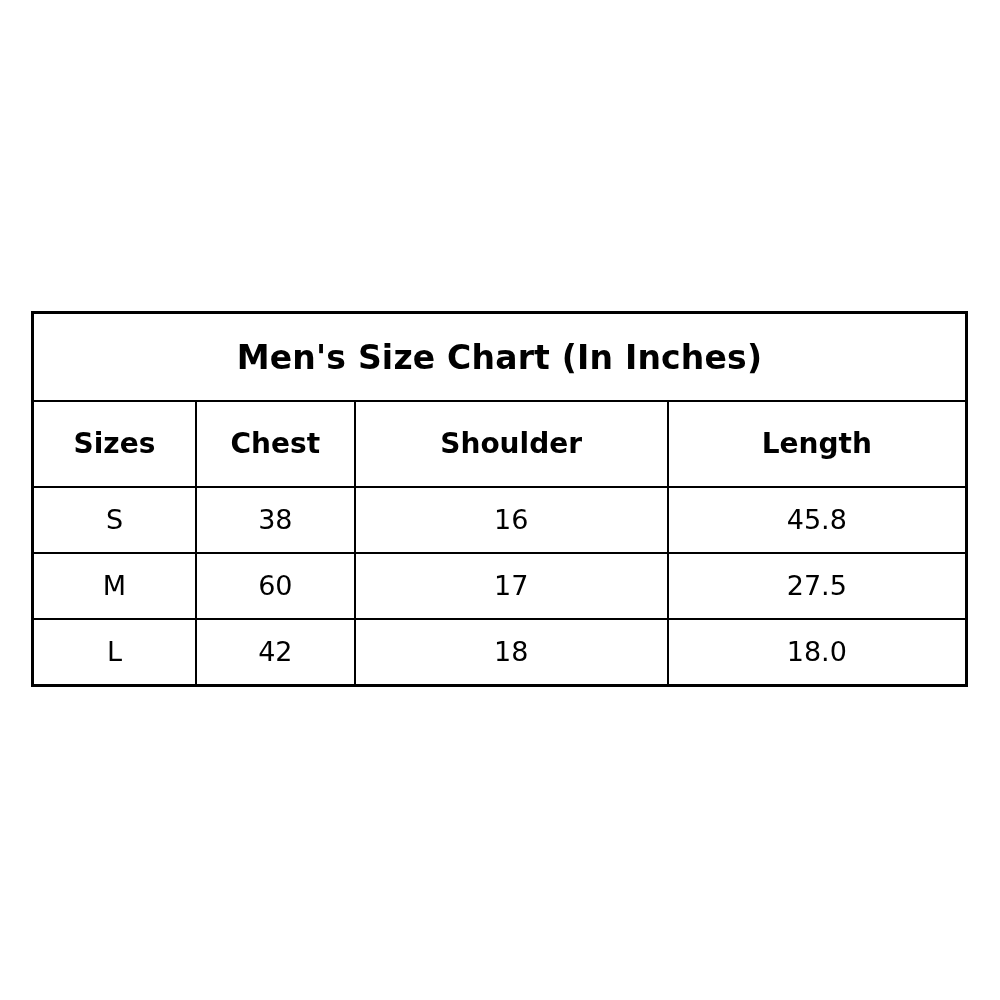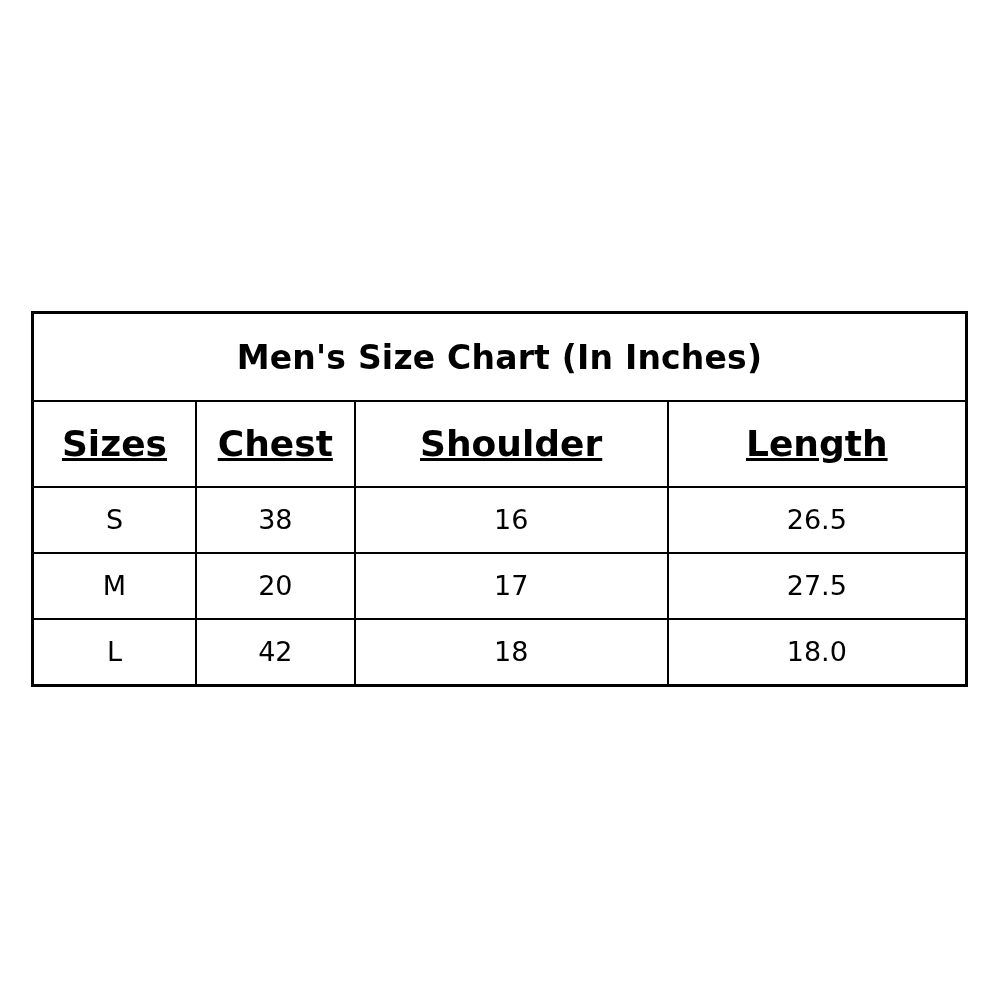--- a/index.html
+++ b/index.html
@@ -35,24 +35,23 @@
     vertical-align: middle;
     padding: 0;
   }
   .title-cell {
     font-size: 33px;
     font-weight: bold;
     letter-spacing: 0.2px;
     height: 66px;
   }
   .header-cell {
-    font-size: 36px;
+    font-size: 28px;
     font-weight: bold;
     height: 64px;
-    text-decoration: underline;
   }
   .body-cell {
     font-size: 27px;
     font-weight: normal;
     height: 49px;
   }
   col.c-size { width: 17.5%; }
   col.c-chest { width: 17.0%; }
   col.c-shoulder { width: 33.5%; }
   col.c-length { width: 32.0%; }
@@ -75,25 +74,25 @@
       <tr>
         <td class="header-cell">Sizes</td>
         <td class="header-cell">Chest</td>
         <td class="header-cell">Shoulder</td>
         <td class="header-cell">Length</td>
       </tr>
       <tr>
         <td class="body-cell">S</td>
         <td class="body-cell">38</td>
         <td class="body-cell">16</td>
-        <td class="body-cell">26.5</td>
+        <td class="body-cell">45.8</td>
       </tr>
       <tr>
         <td class="body-cell">M</td>
-        <td class="body-cell">20</td>
+        <td class="body-cell">60</td>
         <td class="body-cell">17</td>
         <td class="body-cell">27.5</td>
       </tr>
       <tr>
         <td class="body-cell">L</td>
         <td class="body-cell">42</td>
         <td class="body-cell">18</td>
         <td class="body-cell">18.0</td>
       </tr>
     </tbody>

